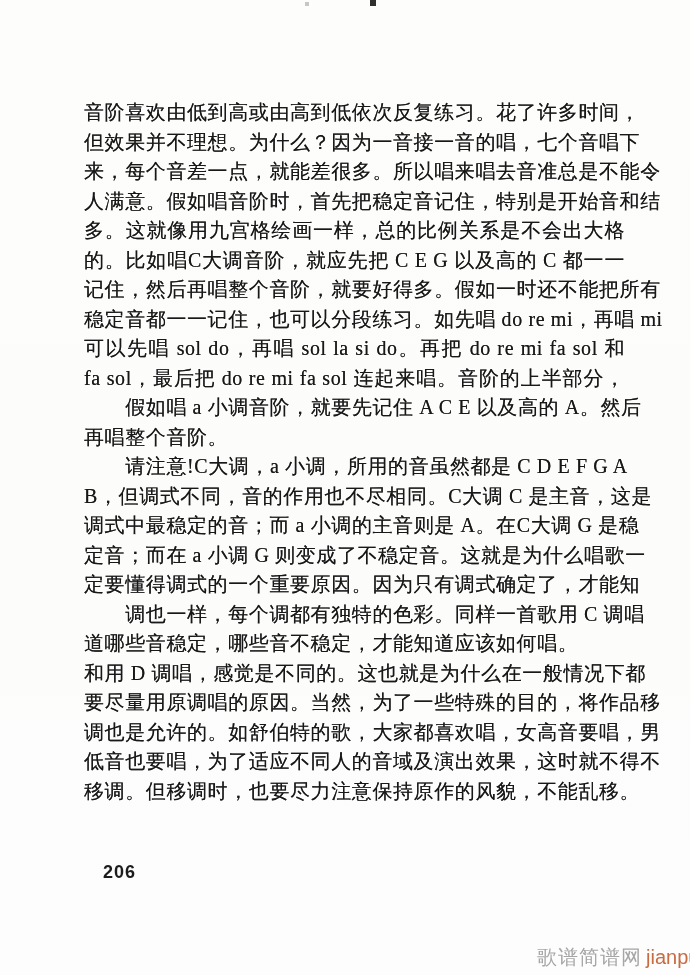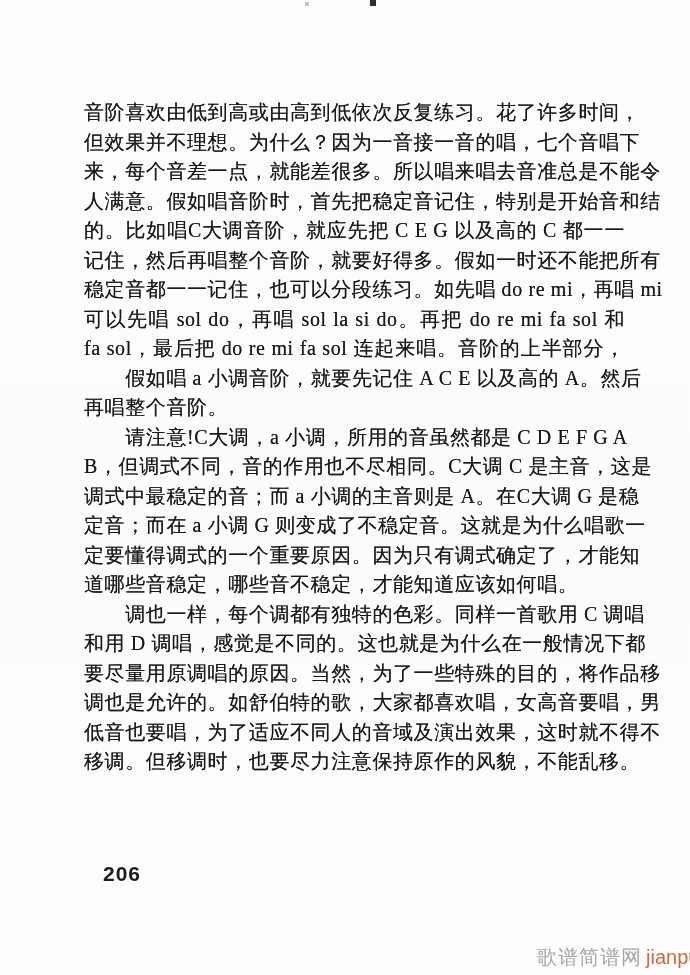--- a/index.html
+++ b/index.html
@@ -50,21 +50,21 @@
   .line.just {
     text-align: justify;
     text-align-last: justify;
   }
   .page-number {
     position: absolute;
     left: 103px;
     top: 862px;
     font-family: "Liberation Sans", "DejaVu Sans", sans-serif;
     font-weight: 700;
-    font-size: 21px;
+    font-size: 18px;
     letter-spacing: 1px;
     color: #1c1c1c;
   }
   .watermark {
     position: absolute;
     left: 537px;
     top: 948px;
     font-family: "Liberation Sans", "DejaVu Sans", sans-serif;
     font-size: 20px;
     line-height: 18px;
@@ -85,34 +85,35 @@
 <div class="page">
 
   <div class="speck s1"></div>
   <div class="speck s2"></div>
 
   <div class="text-block">
     <div class="line just">音阶喜欢由低到高或由高到低依次反复练习。花了许多时间，</div>
     <div class="line just">但效果并不理想。为什么？因为一音接一音的唱，七个音唱下</div>
     <div class="line just">来，每个音差一点，就能差很多。所以唱来唱去音准总是不能令</div>
     <div class="line just">人满意。假如唱音阶时，首先把稳定音记住，特别是开始音和结</div>
+    <div class="line just">多。这就像用九宫格绘画一样，总的比例关系是不会出大格</div>
     <div class="line just">的。比如唱C大调音阶，就应先把 C E G 以及高的 C 都一一</div>
     <div class="line just">记住，然后再唱整个音阶，就要好得多。假如一时还不能把所有</div>
     <div class="line just">稳定音都一一记住，也可以分段练习。如先唱 do re mi，再唱 mi</div>
     <div class="line just">可以先唱 sol do，再唱 sol la si do。再把 do re mi fa sol 和</div>
     <div class="line just">fa sol，最后把 do re mi fa sol 连起来唱。音阶的上半部分，</div>
     <div class="line just">　　假如唱 a 小调音阶，就要先记住 A C E 以及高的 A。然后</div>
     <div class="line">再唱整个音阶。</div>
     <div class="line just">　　请注意!C大调，a 小调，所用的音虽然都是 C D E F G A</div>
     <div class="line just">B，但调式不同，音的作用也不尽相同。C大调 C 是主音，这是</div>
     <div class="line just">调式中最稳定的音；而 a 小调的主音则是 A。在C大调 G 是稳</div>
     <div class="line just">定音；而在 a 小调 G 则变成了不稳定音。这就是为什么唱歌一</div>
     <div class="line just">定要懂得调式的一个重要原因。因为只有调式确定了，才能知</div>
+    <div class="line just">　　调也一样，每个调都有独特的色彩。同样一首歌用 C 调唱</div>
     <div class="line">道哪些音稳定，哪些音不稳定，才能知道应该如何唱。</div>
-    <div class="line just">　　调也一样，每个调都有独特的色彩。同样一首歌用 C 调唱</div>
     <div class="line just">和用 D 调唱，感觉是不同的。这也就是为什么在一般情况下都</div>
     <div class="line just">要尽量用原调唱的原因。当然，为了一些特殊的目的，将作品移</div>
     <div class="line just">调也是允许的。如舒伯特的歌，大家都喜欢唱，女高音要唱，男</div>
     <div class="line just">低音也要唱，为了适应不同人的音域及演出效果，这时就不得不</div>
     <div class="line">移调。但移调时，也要尽力注意保持原作的风貌，不能乱移。</div>
   </div>
 
   <div class="page-number">206</div>
 
   <div class="watermark">

